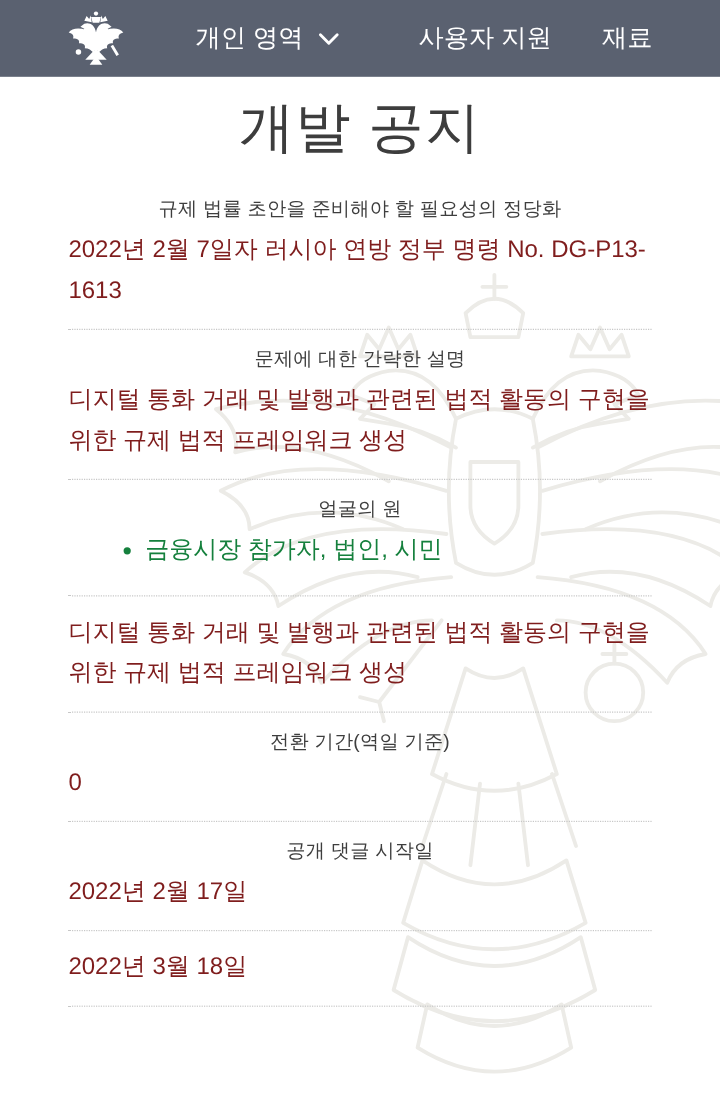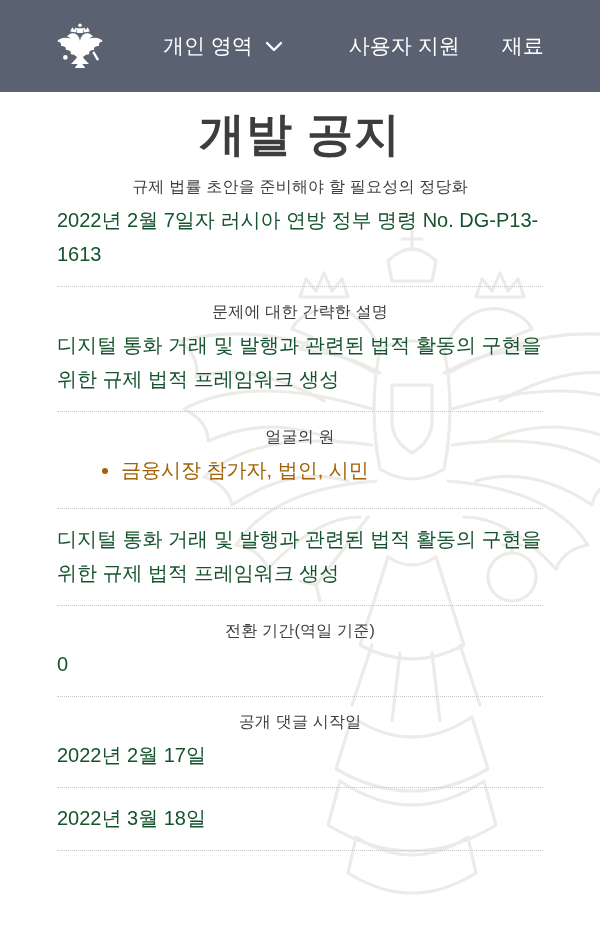--- a/index.html
+++ b/index.html
@@ -6,21 +6,21 @@
   html, body { margin: 0; padding: 0; }
   body {
     width: 600px; height: 930px;
     position: relative; overflow: hidden;
     background: #ffffff;
     font-family: "Liberation Sans", sans-serif;
   }
 
   
   .navbar {
-    height: 92px; background: #5A6170;
+    height: 64px; background: #5A6170;
     display: flex; align-items: center;
     padding-left: 54px;
     position: relative; z-index: 3;
   }
   .logo { width: 52px; height: 60px; display: flex; align-items: center; }
   .logo svg { width: 52px; height: 58px; }
   .nav { display: flex; align-items: center; margin-left: 36px; }
   .nav-item {
     color: #ffffff; font-size: 21px; text-decoration: none;
     padding: 0 21px; display: flex; align-items: center; gap: 12px;
@@ -33,41 +33,41 @@
   .watermark {
     position: absolute; left: 132px; top: 212px;
     width: 560px; height: 770px;
     z-index: 0; pointer-events: none;
   }
   .watermark svg { width: 100%; height: 100%; }
 
   
   .content { position: relative; z-index: 1; padding: 0 57px; }
   .page-title {
-    margin: 14px 0 0; text-align: center;
-    font-size: 46px; font-weight: 700; color: #3D3D3D;
+    margin: 14px 0 16px; text-align: center;
+    font-size: 46px; font-weight: 400; color: #3D3D3D;
     line-height: 1.25; letter-spacing: 1px;
   }
   .section {
     border-bottom: 1px dotted #C7C7C7;
     padding: 13px 0 15px;
   }
   .section:first-of-type { padding-top: 11px; }
   .section h2 {
     margin: 0 0 5px; font-size: 16px; font-weight: 400;
     color: #3E3E3E; line-height: 1.45;
     letter-spacing: 0.2px;
     text-align: center;
   }
   .section p {
-    margin: 0; font-size: 20px; color: #14532d; line-height: 1.7;
+    margin: 0; font-size: 20px; color: #7f1d1d; line-height: 1.7;
   }
   .section ul {
     margin: 4px 0 6px; padding-left: 64px;
-    font-size: 20px; color: #a16207;
+    font-size: 20px; color: #15803d;
   }
   .section li { line-height: 1.7; }
 </style>
 </head>
 <body>
 
 <header class="navbar">
   <div class="logo">
     <svg viewBox="0 0 64 64" aria-hidden="true">
       <g fill="#FFFFFF">

